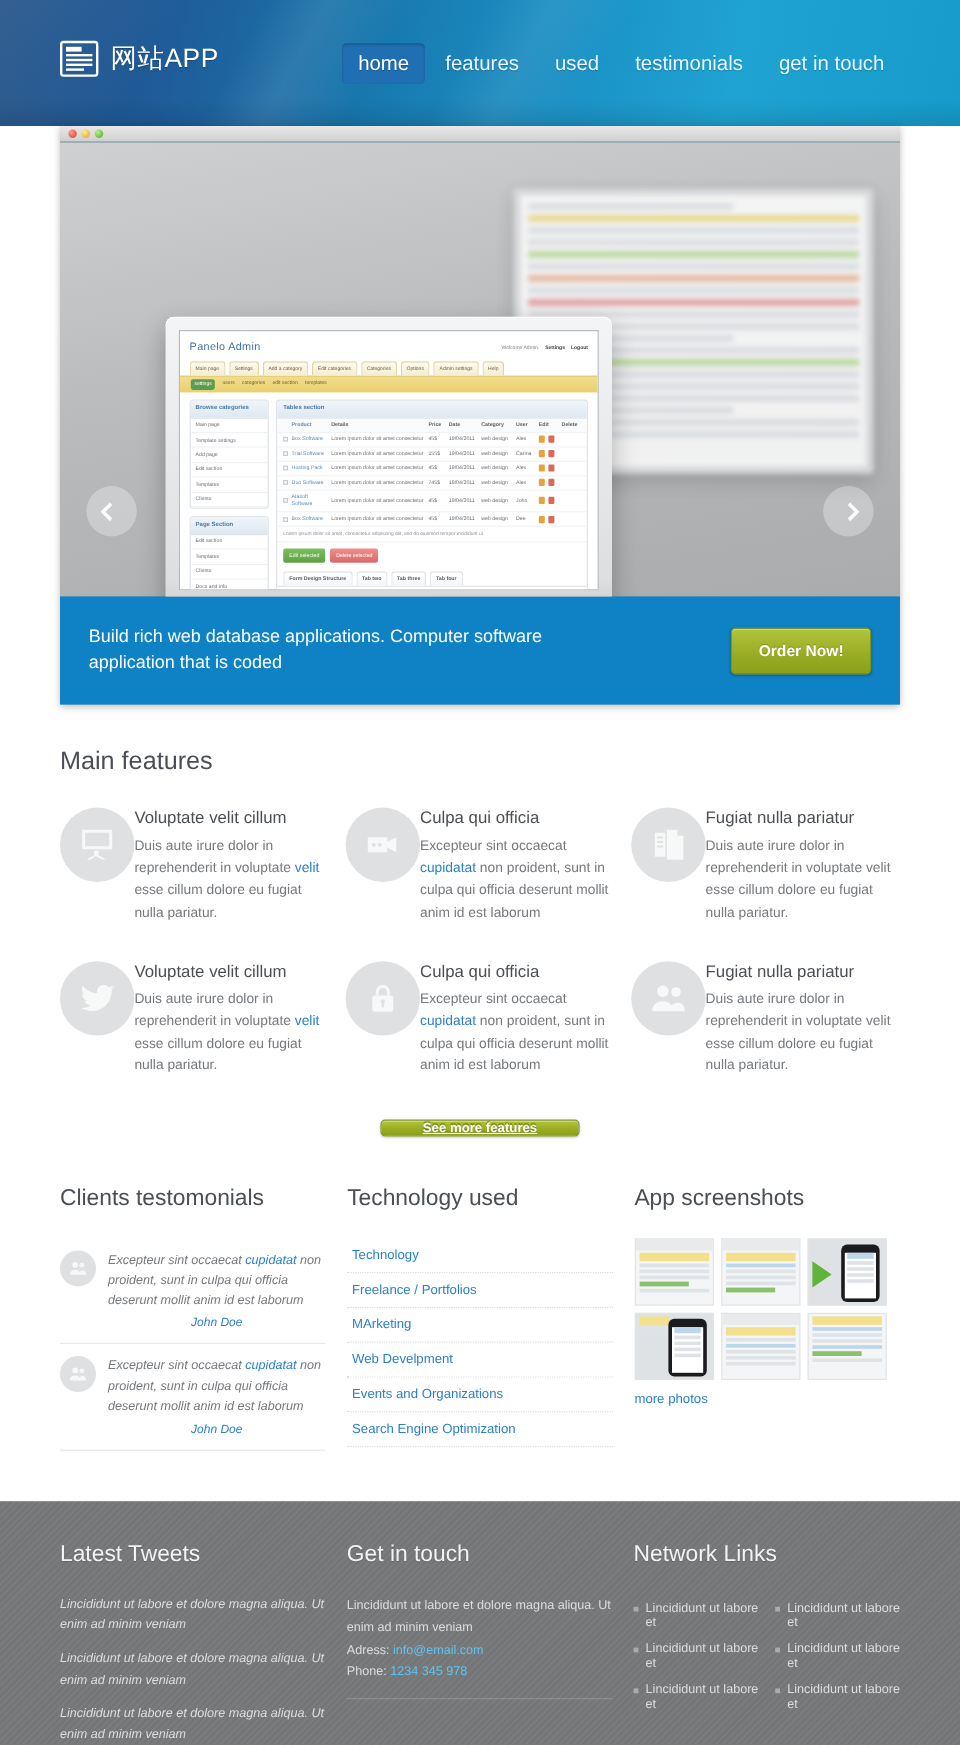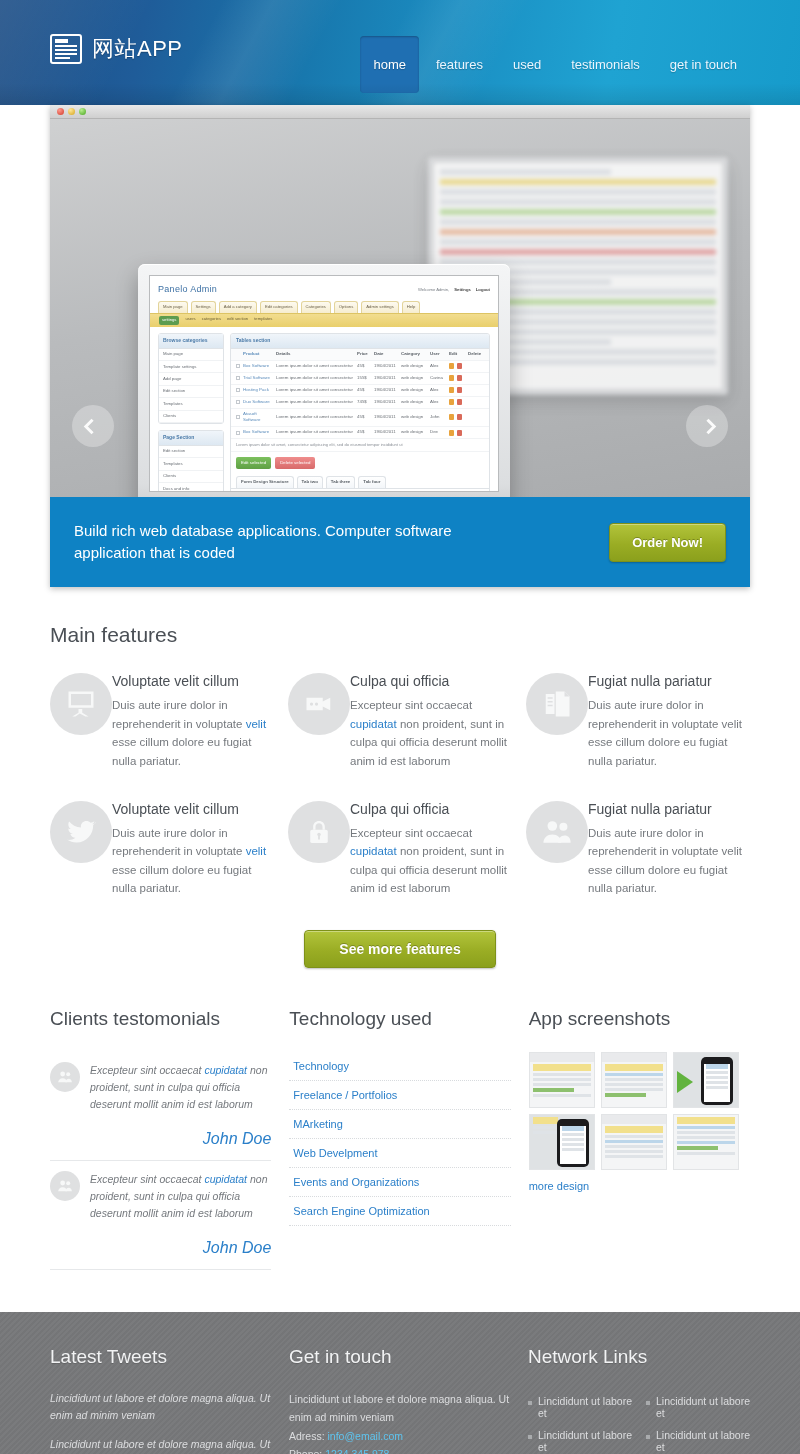--- a/index.html
+++ b/index.html
@@ -42,22 +42,22 @@
   .logo-mark i.b2 { width: 100%; }
   .logo-mark i.b3 { width: 100%; }
   .logo-mark i.b4 { width: 100%; }
   .logo-mark i.b5 { width: 70%; }
   .logo-text {
     color: #fff; font-size: 22px; letter-spacing: .5px;
     text-shadow: 0 1px 1px rgba(0,0,0,.25);
   }
   .nav { margin-left: auto; display: flex; align-items: center; gap: 4px; padding-top: 2px; }
   .nav a {
-    color: #eaf6ff; text-decoration: none; font-size: 13px;
-    padding: 21px 13px; border-radius: 4px; white-space: nowrap;
+    color: #eaf6ff; text-decoration: none; font-size: 17px;
+    padding: 7px 13px; border-radius: 4px; white-space: nowrap;
     text-shadow: 0 1px 1px rgba(0,0,0,.22);
   }
   .nav a.active {
     background: #1f6fb2;
     box-shadow: inset 0 1px 2px rgba(0,0,0,.25);
     color: #ffffff;
   }
 
   
   .hero {
@@ -207,36 +207,36 @@
   .feat-ico {
     flex: 0 0 auto; width: 62px; height: 62px; border-radius: 50%;
     background: #dfe0e1; display: flex; align-items: center; justify-content: center;
   }
   .feat-ico svg { fill: #f7f8f8; }
   .feat-body h3 { font-size: 14px; font-weight: normal; color: #4a4f55; margin-bottom: 7px; }
   .feat-body p { font-size: 11.5px; line-height: 1.62; color: #75797e; }
   .feat-body p a { color: #2a7fc9; text-decoration: none; }
 
   .center-btn { text-align: center; margin: 2px 0 40px 0; }
-  .btn-green.big { padding: 10px 34px; font-size: 14px; margin: 0; }
+  .btn-green.big { padding: 0 34px; font-size: 11px; margin: 0; text-decoration: underline; }
 
   
   .cols { display: flex; gap: 18px; padding-bottom: 42px; }
   .col { width: 222px; }
   .col h2 { font-size: 19px; font-weight: normal; color: #4a4f55; margin-bottom: 22px; }
 
   .testi { display: flex; gap: 10px; padding: 10px 0 8px 0; border-bottom: 1px solid #e6e8ea; }
   .testi-ava {
     flex: 0 0 auto; width: 30px; height: 30px; border-radius: 50%; background: #dfe0e1;
     display: flex; align-items: center; justify-content: center;
   }
   .testi-ava svg { fill: #f7f8f8; }
   .testi-txt { font-size: 10.5px; line-height: 1.6; color: #75797e; font-style: italic; }
   .testi-txt a { color: #2a7fc9; text-decoration: none; font-style: italic; }
-  .testi-author { display: block; text-align: right; color: #2a7fc9; font-style: normal; margin-top: 14px; font-size: 16px; }
+  .testi-author { display: block; text-align: center; color: #2a7fc9; font-style: normal; margin-top: 3px; font-size: 10px; }
 
   .tech-list { list-style: none; }
   .tech-list li { border-bottom: 1px dotted #d8dbde; }
   .tech-list li a {
     display: block; padding: 8px 4px; font-size: 11px; color: #2a7fc9; text-decoration: none;
   }
 
   .shots { display: flex; flex-wrap: wrap; gap: 6px; }
   .shot {
     width: 66px; height: 56px; overflow: hidden; border: 1px solid #e2e4e6; background: #f4f5f6;
@@ -724,21 +724,21 @@
           <a href="#" class="shot">
             <div class="sh-y"></div>
               <div class="sh-b"></div>
               <div class="sh-l"></div>
               <div class="sh-l"></div>
               <div class="sh-b"></div>
               <div class="sh-gr"></div>
               <div class="sh-l"></div>
           </a>
         </div>
-        <a href="#" class="more-photos">more design</a>
+        <a href="#" class="more-photos">more photos</a>
       </div>
     </div>
   </div>
 
   <div class="footer">
     <div class="footer-inner">
 
       <div class="fcol">
         <h3>Latest Tweets</h3>
         <div class="tweet">Lincididunt ut labore et dolore magna aliqua. Ut enim ad minim veniam</div>

